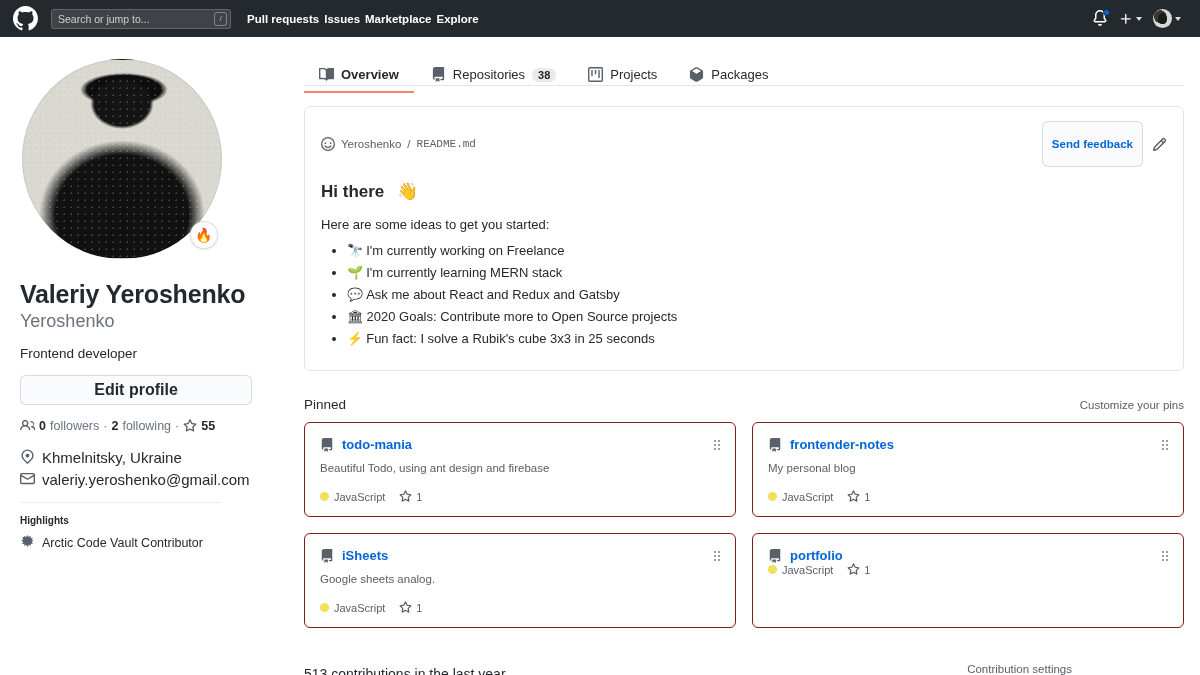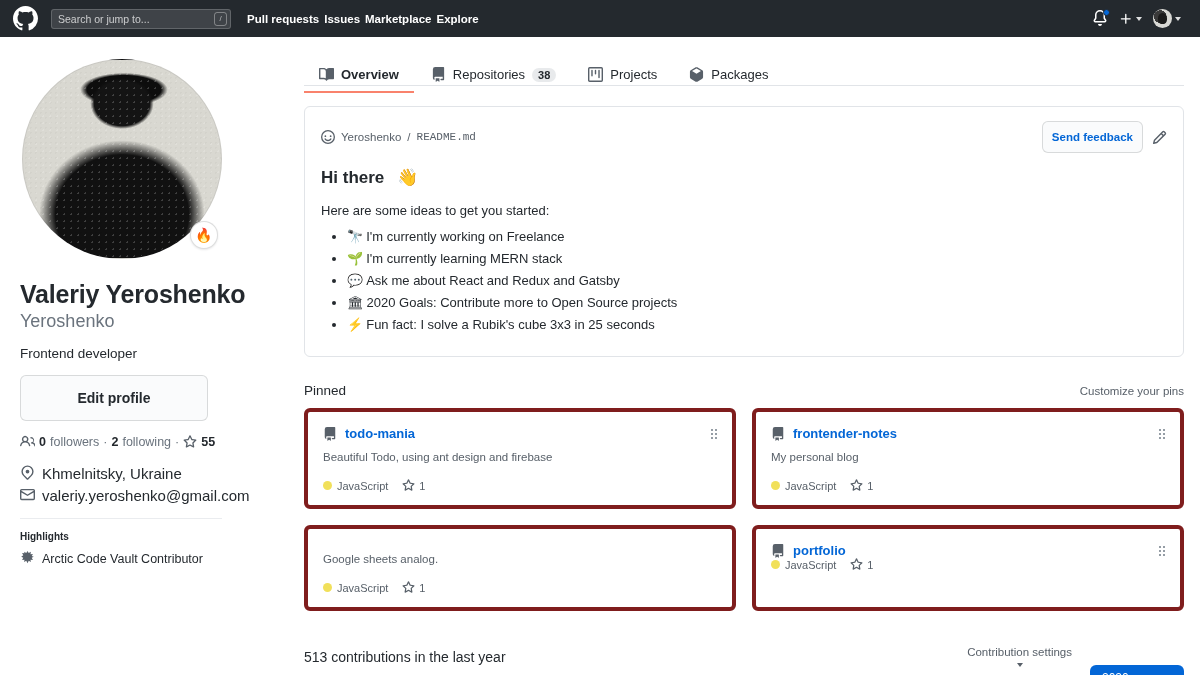--- a/index.html
+++ b/index.html
@@ -159,29 +159,29 @@
     line-height: 22px;
     margin-bottom: 14px;
   }
   .bio {
     font-size: 13.5px;
     margin: 4px 0 14px 0;
     color: #24292e;
   }
   .edit-profile-btn {
     display: block;
-    width: 188px;
+    width: 232px;
     text-align: center;
-    font-size: 14px;
+    font-size: 16px;
     font-weight: bold;
     color: #24292e;
     background: #fafbfc;
     border: 1px solid rgba(27,31,35,0.15);
     border-radius: 6px;
-    padding: 14px 0;
+    padding: 5px 0;
     cursor: pointer;
     font-family: "Liberation Sans", sans-serif;
   }
   .followers-row {
     display: flex; align-items: center;
     gap: 4px;
     font-size: 12.5px;
     color: #6a737d;
     margin: 13px 0 0 0;
   }
@@ -263,21 +263,21 @@
     margin-left: auto;
     display: flex; align-items: center; gap: 9px;
   }
   .send-feedback {
     font-size: 11.5px;
     font-weight: bold;
     color: #0366d6;
     background: #fafbfc;
     border: 1px solid rgba(27,31,35,0.15);
     border-radius: 6px;
-    padding: 9px 9px;
+    padding: 16px 9px;
     cursor: pointer;
     font-family: "Liberation Sans", sans-serif;
   }
   .readme-title {
     font-size: 17px;
     font-weight: bold;
     margin: 2px 0 15px 0;
     display: flex; align-items: center; gap: 13px;
   }
   .readme-sub { font-size: 13px; margin-bottom: 10px; }
@@ -301,21 +301,21 @@
     text-decoration: none;
     cursor: pointer;
   }
   .pin-grid {
     display: grid;
     grid-template-columns: 1fr 1fr;
     gap: 16px;
     margin-bottom: 26px;
   }
   .pin-card {
-    border: 4px solid #7f1d1d;
+    border: 1px solid #7f1d1d;
     border-radius: 6px;
     padding: 14px 15px 13px 15px;
     min-height: 76px;
   }
   .pin-top { display: flex; align-items: center; gap: 8px; }
   .pin-name {
     font-size: 13px;
     font-weight: bold;
     color: #0366d6;
     text-decoration: none;
@@ -628,20 +628,34 @@
             <a class="stars" href="#" style="color:#586069;text-decoration:none">
               <svg width="13" height="13" viewBox="0 0 16 16" fill="#586069" aria-hidden="true">
                 <path d="M8 .25a.75.75 0 01.673.418l1.882 3.815 4.21.612a.75.75 0 01.416 1.279l-3.046 2.97.719 4.192a.75.75 0 01-1.088.791L8 12.347l-3.766 1.98a.75.75 0 01-1.088-.79l.72-4.194L.818 6.374a.75.75 0 01.416-1.28l4.21-.611L7.327.668A.75.75 0 018 .25zm0 2.445L6.615 5.5a.75.75 0 01-.564.41l-3.097.45 2.24 2.184a.75.75 0 01.216.664l-.528 3.084 2.769-1.456a.75.75 0 01.698 0l2.77 1.456-.53-3.084a.75.75 0 01.216-.664l2.24-2.183-3.096-.45a.75.75 0 01-.564-.41L8 2.694v.001z"></path>
               </svg>
               <span>1</span>
             </a>
           </div>
         </div>
 
         <div class="pin-card">
+          <div class="pin-top">
+            <svg width="14" height="14" viewBox="0 0 16 16" fill="#586069" aria-hidden="true">
+              <path d="M2 2.5A2.5 2.5 0 014.5 0h8.75a.75.75 0 01.75.75v12.5a.75.75 0 01-.75.75h-2.5a.75.75 0 110-1.5h1.75v-2h-8a1 1 0 00-.714 1.7.75.75 0 01-1.072 1.05A2.495 2.495 0 012 11.5v-9zm10.5-1V9h-8c-.356 0-.694.074-1 .208V2.5a1 1 0 011-1h8zM5 12.25v3.25a.25.25 0 00.4.2l1.45-1.087a.25.25 0 01.3 0L8.6 15.7a.25.25 0 00.4-.2v-3.25a.25.25 0 00-.25-.25h-3.5a.25.25 0 00-.25.25z"></path>
+            </svg>
+            <a class="pin-name" href="#">iSheets</a>
+            <span class="pin-handle">
+                <i></i>
+                <i></i>
+                <i></i>
+                <i></i>
+                <i></i>
+                <i></i>
+              </span>
+          </div>
           <div class="pin-desc">Google sheets analog.</div>
           <div class="pin-foot">
             <span class="lang">
               <span class="lang-dot" style="background:#f1e05a"></span>
               <span>JavaScript</span>
             </span>
             <a class="stars" href="#" style="color:#586069;text-decoration:none">
               <svg width="13" height="13" viewBox="0 0 16 16" fill="#586069" aria-hidden="true">
                 <path d="M8 .25a.75.75 0 01.673.418l1.882 3.815 4.21.612a.75.75 0 01.416 1.279l-3.046 2.97.719 4.192a.75.75 0 01-1.088.791L8 12.347l-3.766 1.98a.75.75 0 01-1.088-.79l.72-4.194L.818 6.374a.75.75 0 01.416-1.28l4.21-.611L7.327.668A.75.75 0 018 .25zm0 2.445L6.615 5.5a.75.75 0 01-.564.41l-3.097.45 2.24 2.184a.75.75 0 01.216.664l-.528 3.084 2.769-1.456a.75.75 0 01.698 0l2.77 1.456-.53-3.084a.75.75 0 01.216-.664l2.24-2.183-3.096-.45a.75.75 0 01-.564-.41L8 2.694v.001z"></path>
               </svg>

